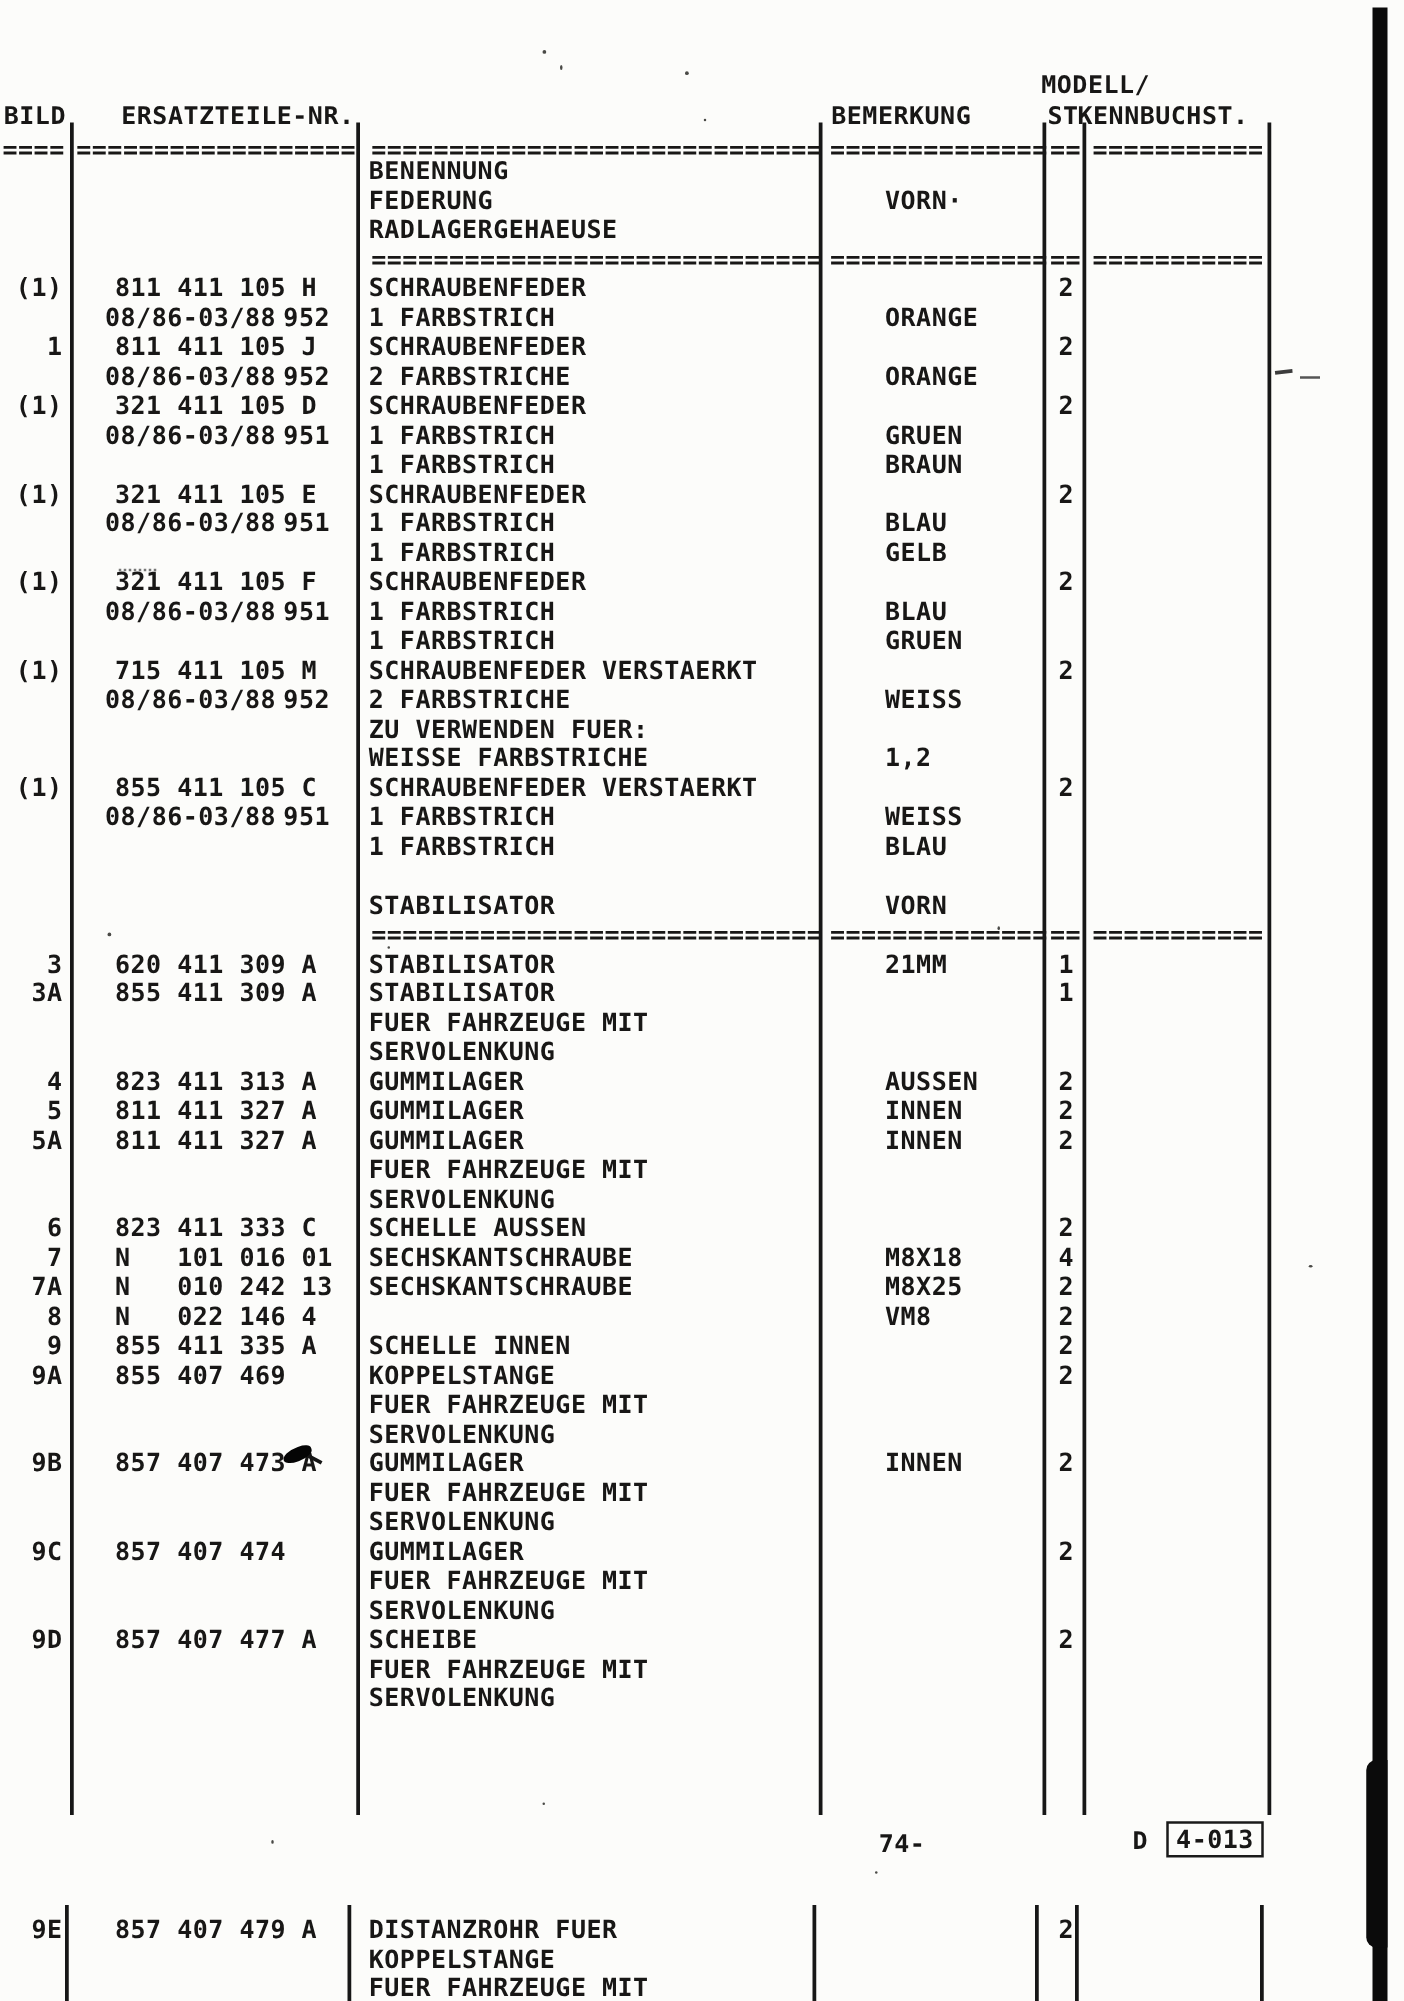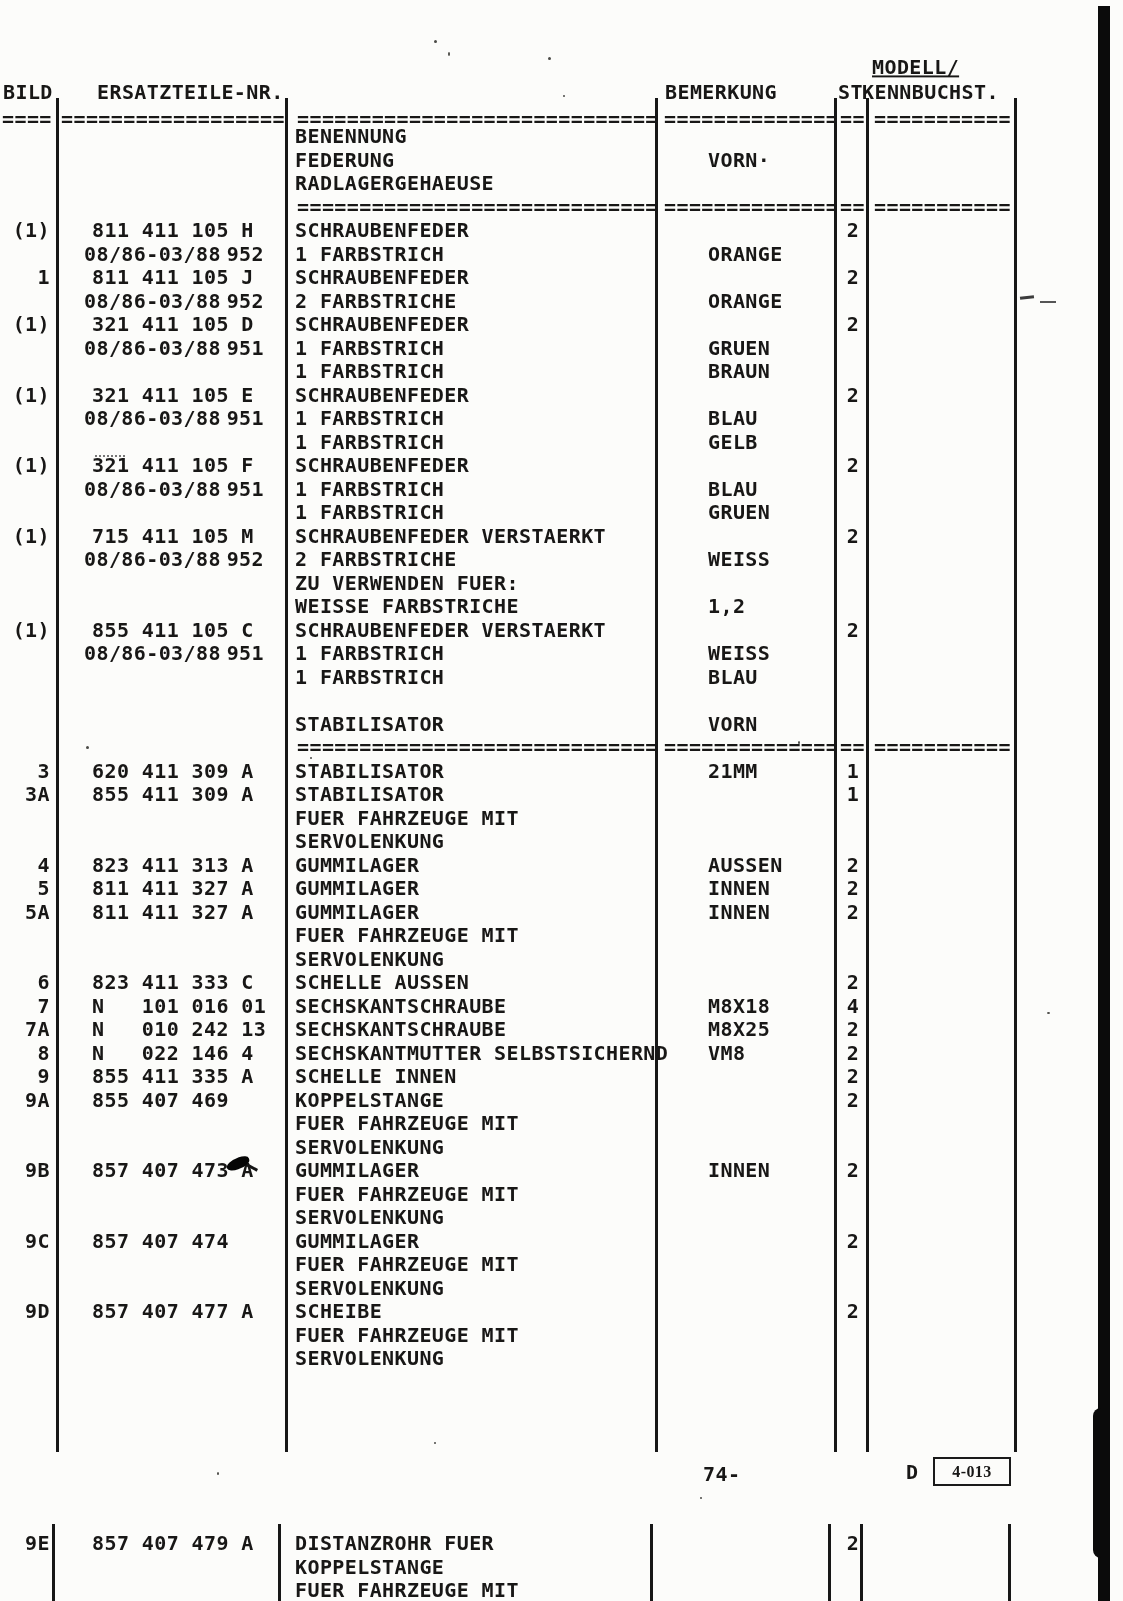--- a/index.html
+++ b/index.html
@@ -22,31 +22,31 @@
   .c-part{left:92px;}
   .c-code{left:196px;width:68px;text-align:right;}
   .c-ben{left:295px;}
   .c-bem{left:708px;}
   .c-st{left:836px;width:34px;text-align:center;}
   .sepseg{position:absolute;top:0;white-space:pre;font-size:20px;line-height:23px;letter-spacing:0.4px;}
   .vline{position:absolute;width:3px;background:#171717;}
   .scanbar{position:absolute;background:#0b0b0b;}
   .boxcode{
     position:absolute;border:2px solid #1a1a1a;text-align:center;
-    font-size:16px;letter-spacing:0.4px;font-family:Liberation Serif, serif;
+    font-size:20px;letter-spacing:0.4px;
   }
   .artifact{position:absolute;}
   .speck{position:absolute;border-radius:50%;background:#4a4a46;}
 </style>
 </head>
 <body>
 
 <div id="page">
 
-  <div class="txt" style="left:872px;top:57px;text-decoration:underline;">MODELL/</div>
+  <div class="txt" style="left:833px;top:57px;">MODELL/</div>
   <div class="txt" style="left:3px;top:82px;">BILD</div>
   <div class="txt" style="left:97px;top:82px;">ERSATZTEILE-NR.</div>
   <div class="txt" style="left:295px;top:82px;margin-top:44px;">BENENNUNG</div>
   <div class="txt" style="left:665px;top:82px;">BEMERKUNG</div>
   <div class="txt" style="left:838px;top:82px;">ST</div>
   <div class="txt" style="left:862px;top:82px;">KENNBUCHST.</div>
 
   <div id="t1">
       <div class="row" style="top: 108px;">
         <span class="sepseg" style="left: 2px;">====</span>
@@ -249,21 +249,20 @@
       <div class="row" style="top: 1018px;">
         <span class="cell c-bild">7A</span>
         <span class="cell c-part">N   010 242 13</span>
         <span class="cell c-ben">SECHSKANTSCHRAUBE</span>
         <span class="cell c-bem">M8X25</span>
         <span class="cell c-st">2</span>
       </div>
       <div class="row" style="top: 1041.5px;">
         <span class="cell c-bild">8</span>
         <span class="cell c-part">N   022 146 4</span>
-        <span class="cell c-ben">SECHSKANTMUTTER SELBSTSICHERND</span>
         <span class="cell c-bem">VM8</span>
         <span class="cell c-st">2</span>
       </div>
       <div class="row" style="top: 1065px;">
         <span class="cell c-bild">9</span>
         <span class="cell c-part">855 411 335 A</span>
         <span class="cell c-ben">SCHELLE INNEN</span>
         <span class="cell c-st">2</span>
       </div>
       <div class="row" style="top: 1088.5px;">

